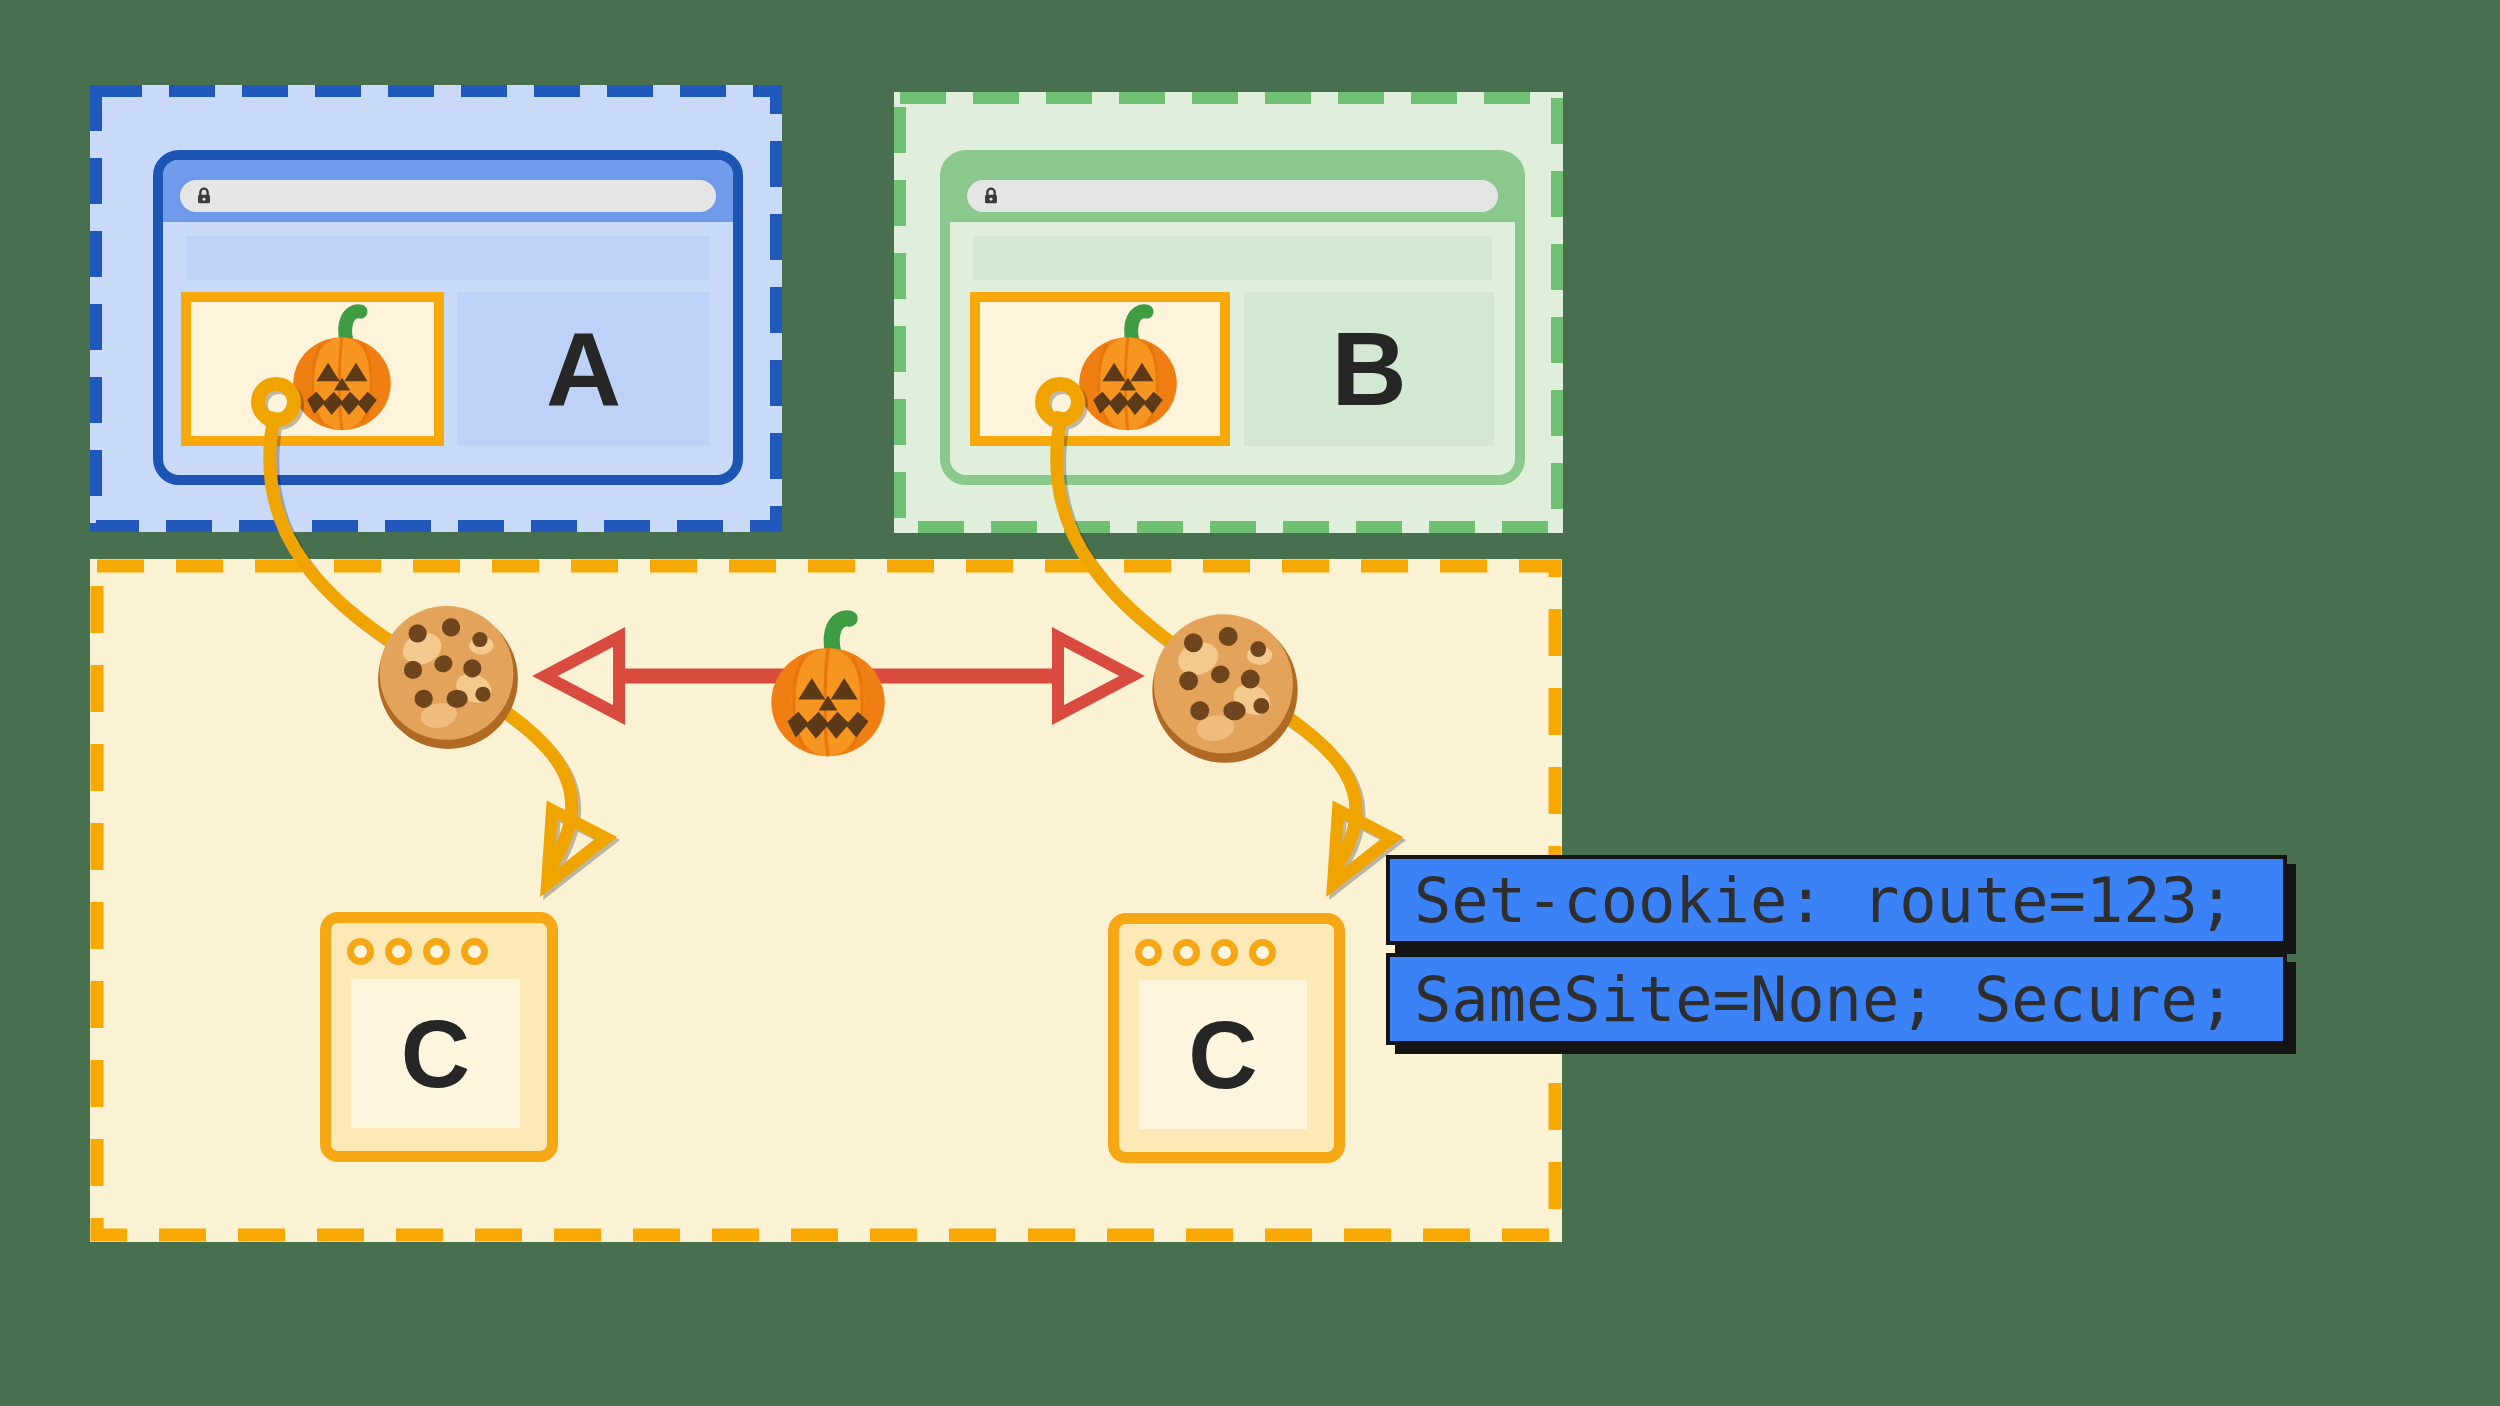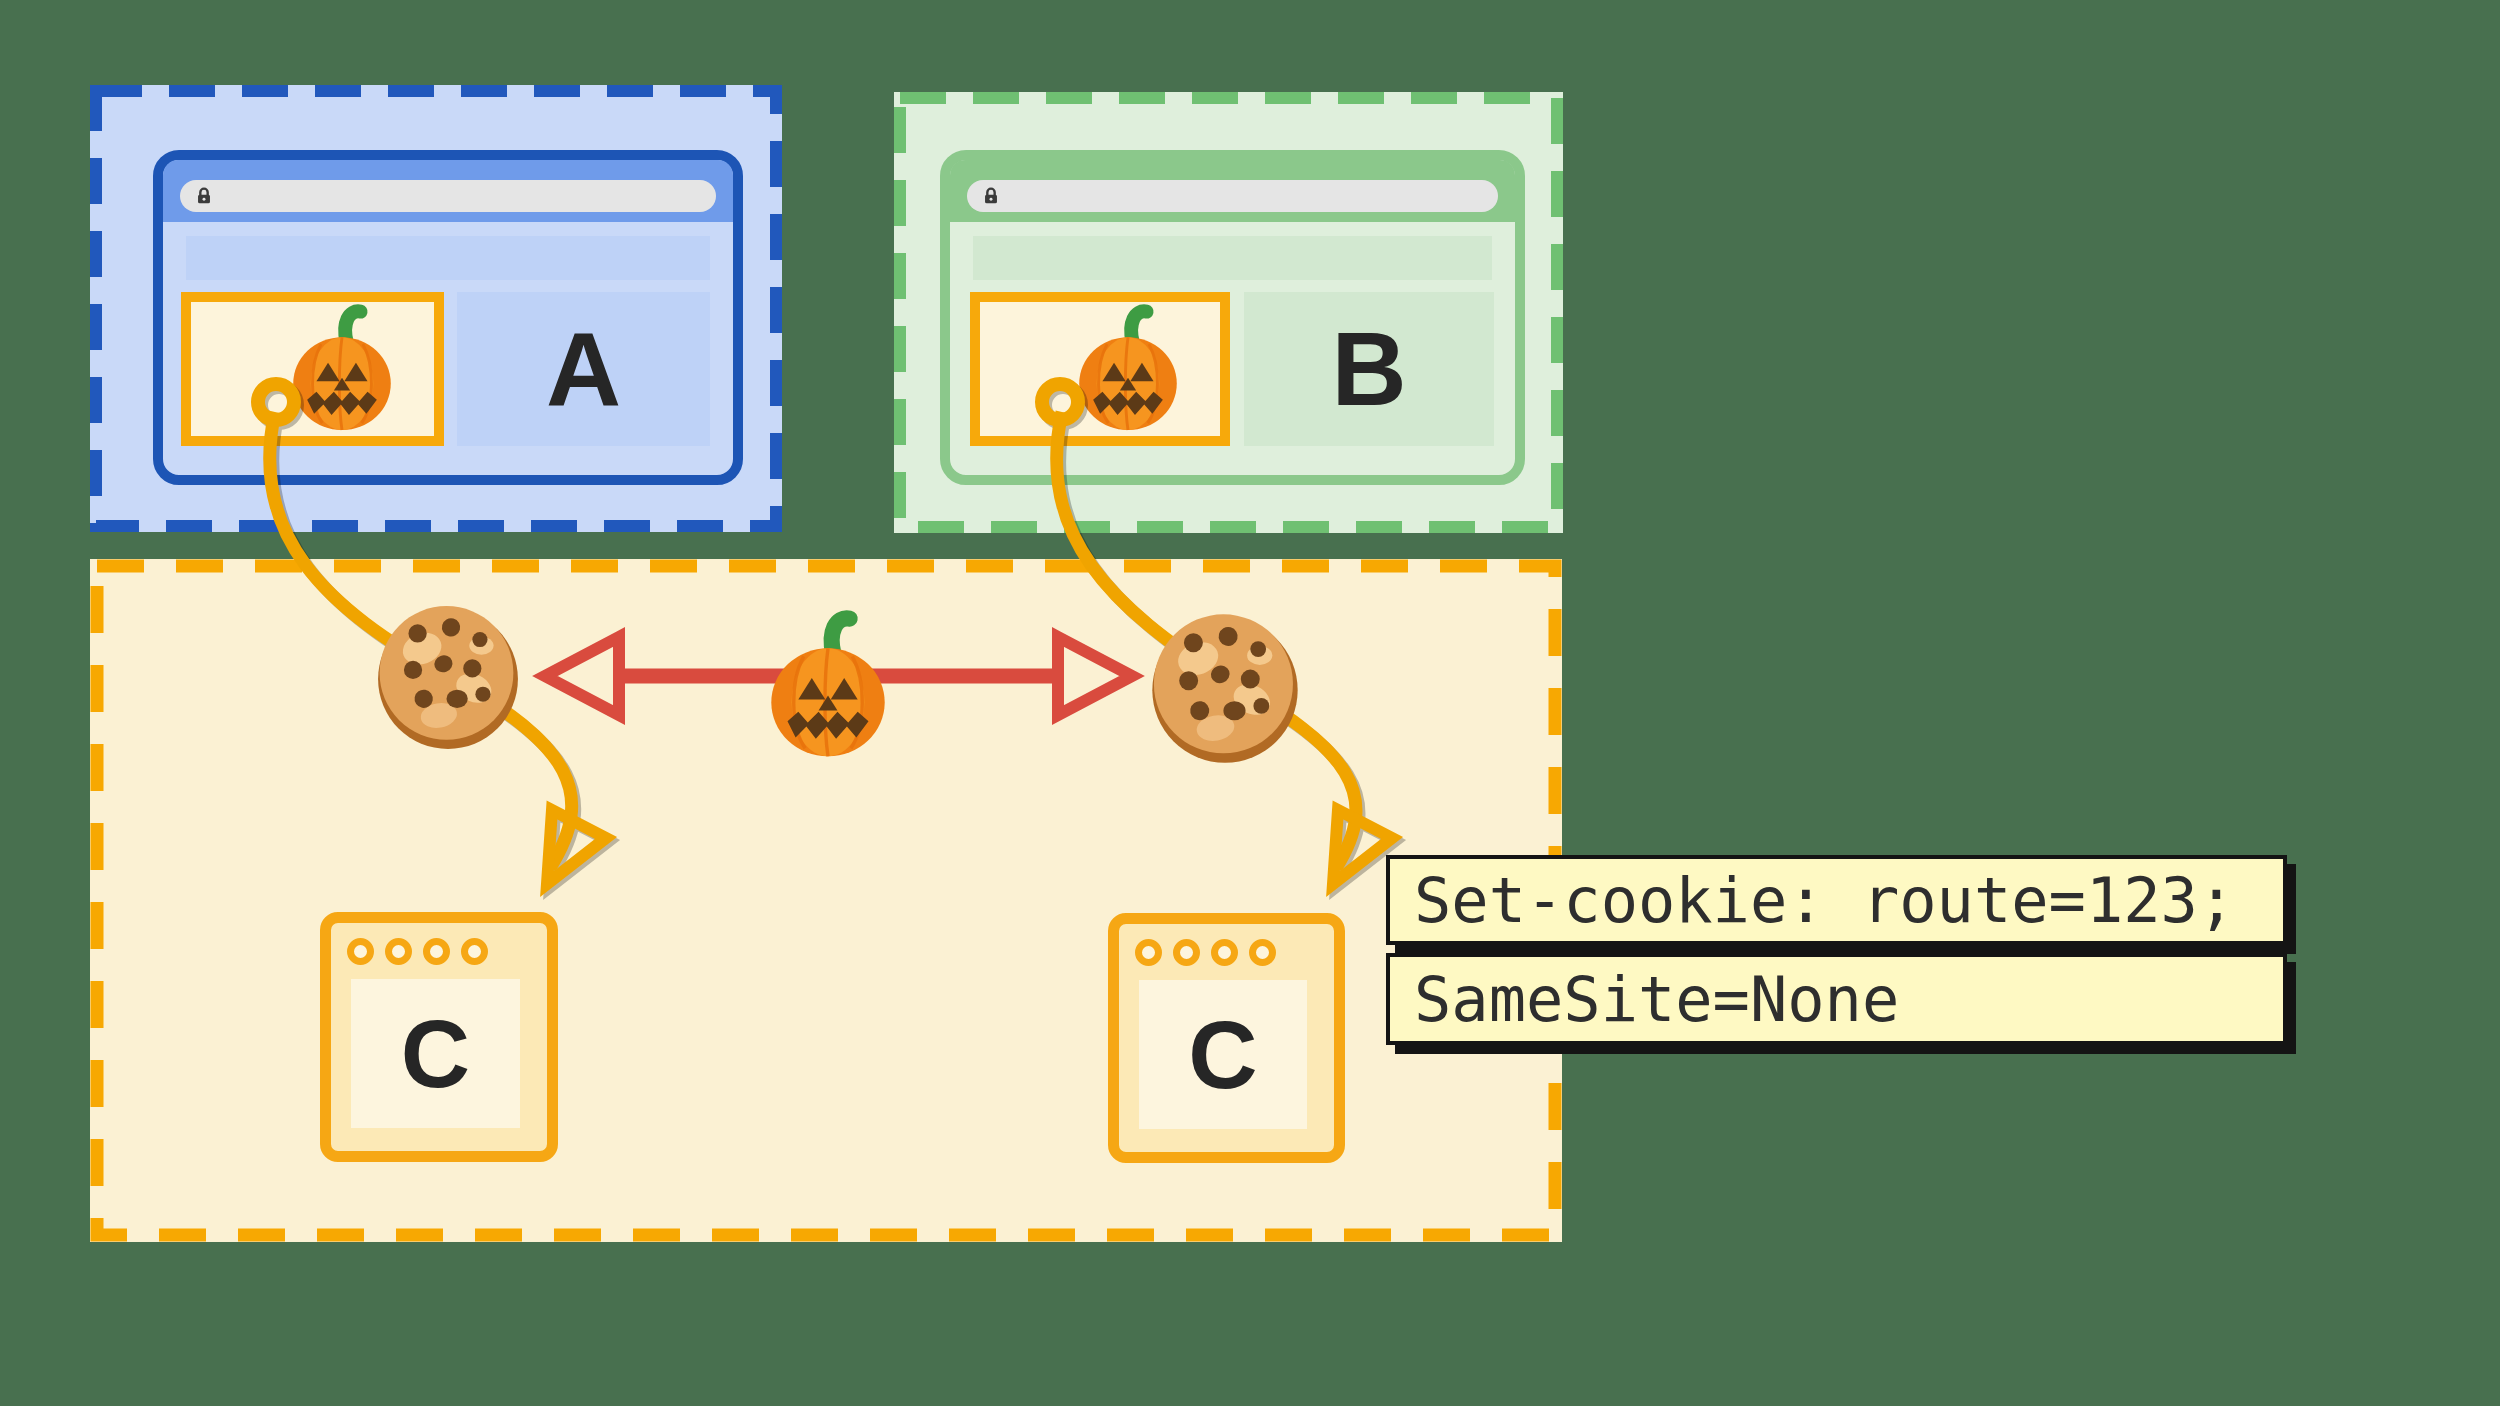--- a/index.html
+++ b/index.html
@@ -40,21 +40,21 @@
   #cwin-left{left:320px;top:912px;width:238px;height:250px;}
   #cwin-right{left:1108px;top:913px;width:237px;height:250px;}
   .dots{position:absolute;left:16px;top:15px;display:flex;gap:11px;}
   .dot{width:13px;height:13px;border:7px solid #F6A714;border-radius:50%;background:#FDF5DE;}
   .ccontent{position:absolute;left:20px;right:27px;top:56px;bottom:23px;background:#FDF5DE;display:flex;align-items:center;justify-content:center;}
   .ccontent .site-letter{font-size:96px;}
   
   #overlay{position:absolute;left:0;top:0;width:2500px;height:1406px;z-index:30;pointer-events:none;}
   
   .code-box{
-    position:absolute;z-index:40;background:#fef9c3;border:4px solid #141414;
+    position:absolute;z-index:40;background:#3b82f6;border:4px solid #141414;
     box-shadow:9px 9px 0 #141414;box-sizing:border-box;
     display:flex;align-items:center;padding-left:24px;
     font-family:"DejaVu Sans Mono", monospace;font-size:62px;color:#2E2E2E;white-space:pre;
   }
   #code-line-1{left:1386px;top:855px;width:901px;height:90px;}
   #code-line-2{left:1386px;top:953px;width:901px;height:92px;}
   .code-bold{font-weight:normal;}
 </style>
 </head>
 <body>
@@ -202,16 +202,16 @@
       </g>
     <g transform="translate(1146,608) scale(1.58)">
         <use href="#cookie" width="100" height="100"></use>
       </g>
   </svg>
 
   <div class="code-box" id="code-line-1">
     <span>Set-cookie: route=123;</span>
   </div>
   <div class="code-box" id="code-line-2">
-    <span class="code-bold">SameSite=None</span>
+    <span class="code-bold">SameSite=None</span><span>; Secure;</span>
   </div>
 
 </div>
 
 </body></html>

